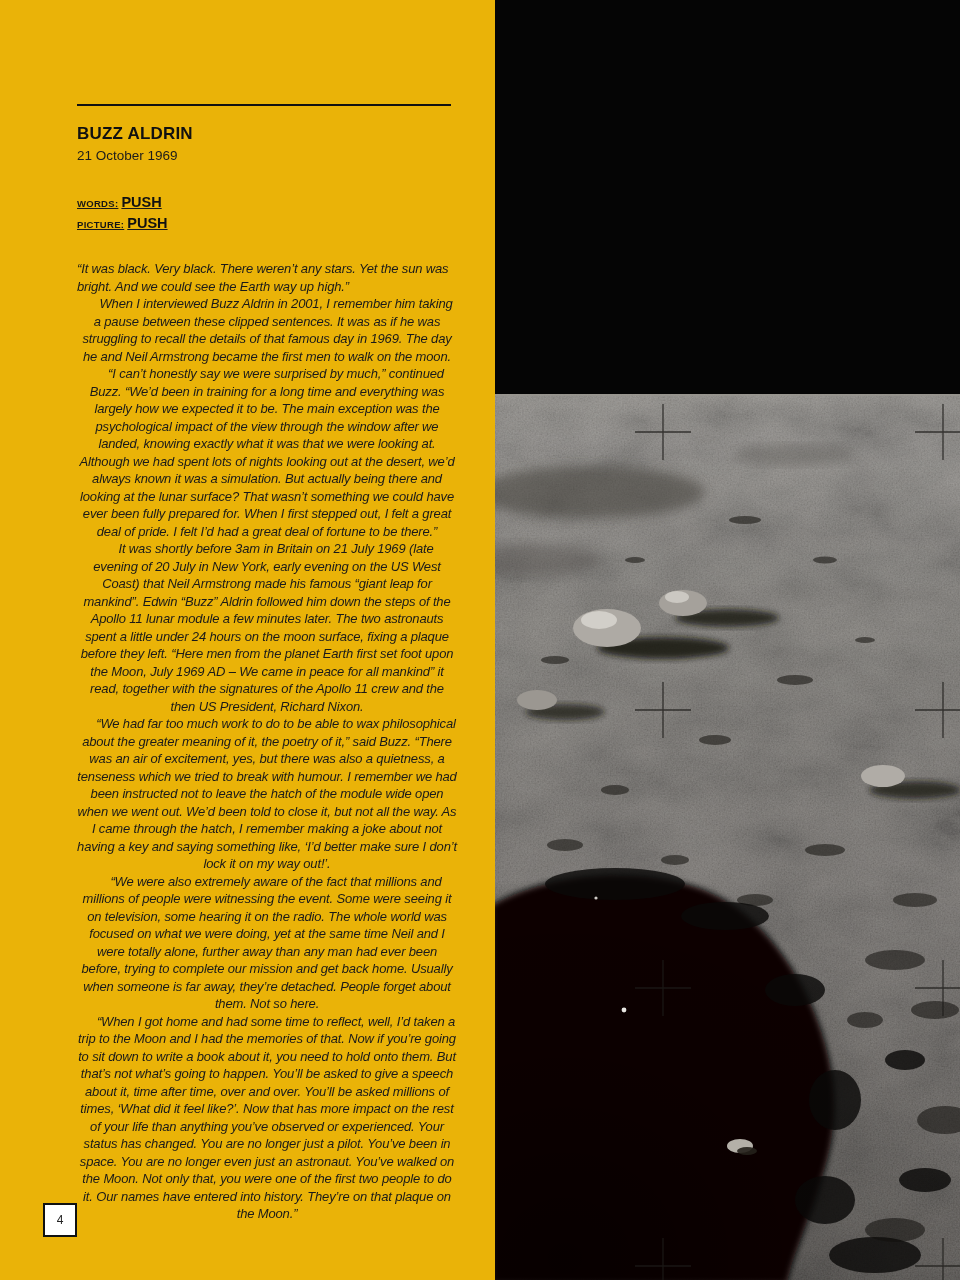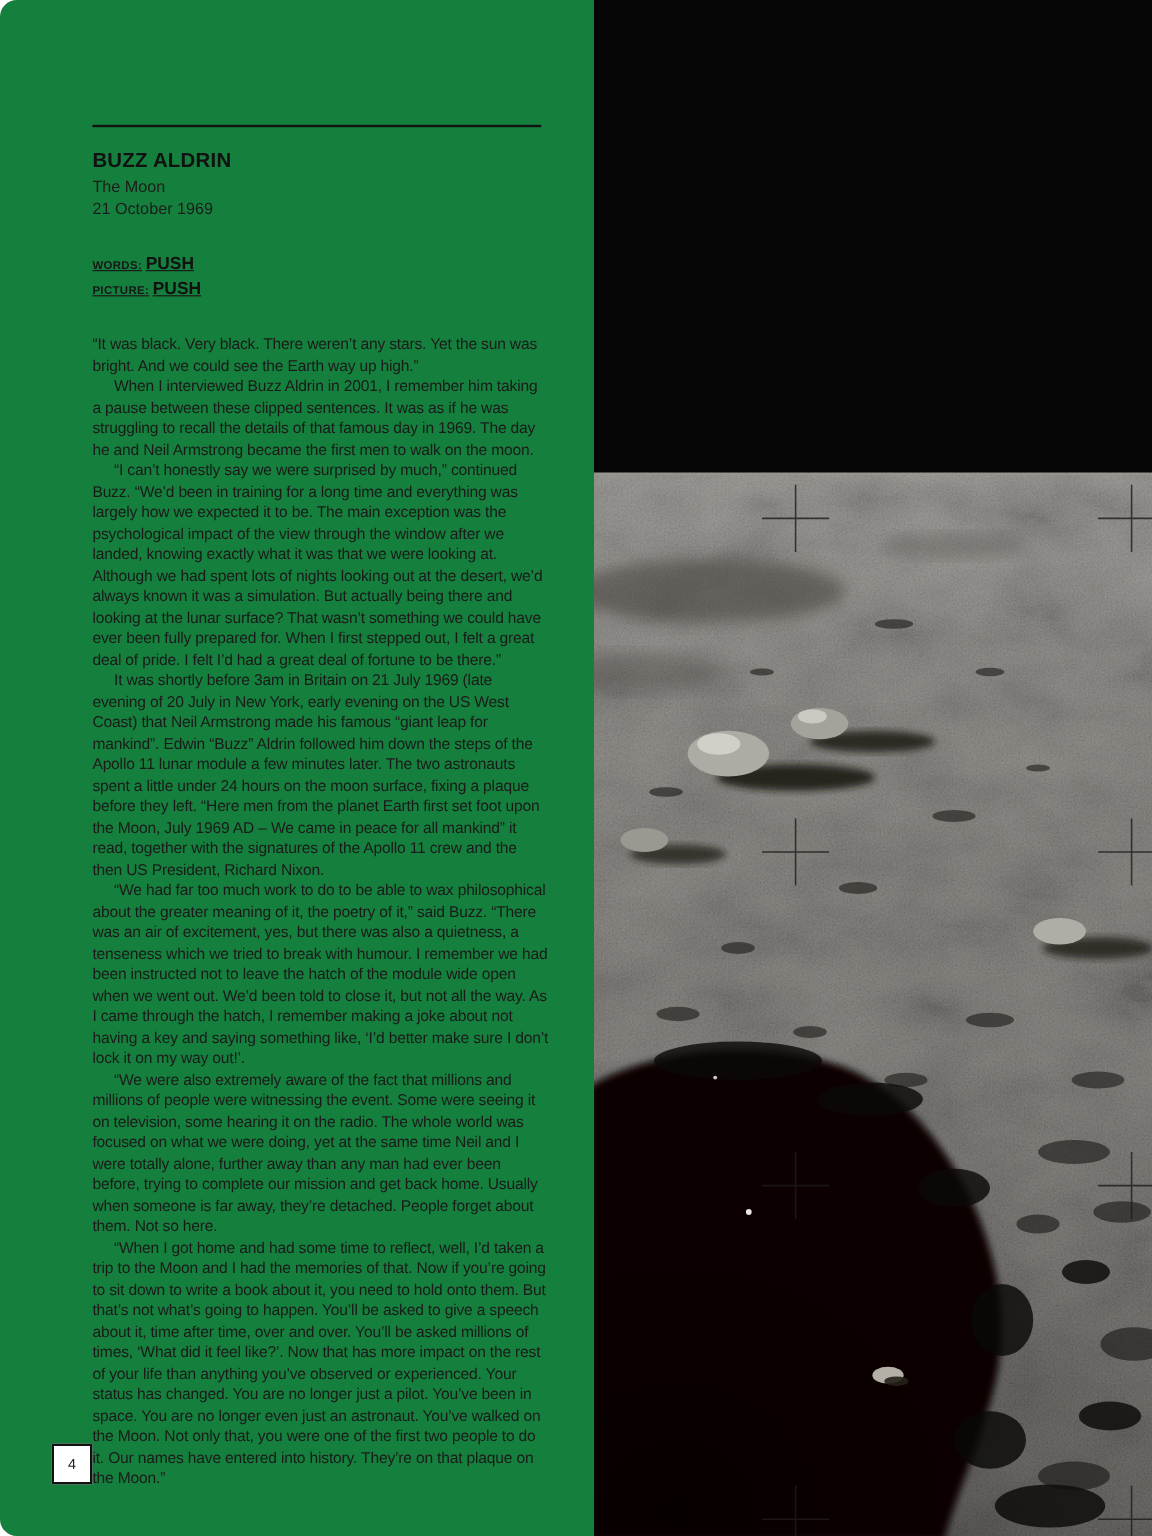--- a/index.html
+++ b/index.html
@@ -4,21 +4,21 @@
 <style>
   html,body{margin:0;padding:0;}
   body{
     width:960px;height:1280px;
     background:#ffffff;
     font-family:"Liberation Sans","DejaVu Sans",sans-serif;
     color:#191919;
     position:relative;
     overflow:hidden;
   }
-  .page{position:absolute;inset:0;background:#15803d;border-radius:14px;}
+  .page{position:absolute;inset:0;background:#eab308;}
 
   
   .article{
     position:absolute;left:77px;top:96px;width:380px;
   }
   .rule{
     height:2px;background:#111;width:374px;margin:8px 0 18px 0;
   }
   .title{
     font-size:17px;font-weight:bold;letter-spacing:0.2px;
@@ -29,26 +29,26 @@
   }
   .credits{margin-top:27px;}
   .credit-row{line-height:19px;white-space:nowrap;text-decoration:underline;}
   .credit-label{
     font-size:9.5px;font-weight:bold;letter-spacing:0.3px;color:#161616;
     text-transform:uppercase;
   }
   .credit-value{
     font-size:14.5px;font-weight:bold;color:#111;margin-left:3px;
   }
-  .body-copy{margin-top:26px;}
+  .body-copy{margin-top:26px;font-style:italic;}
   .body-copy p{
     margin:0;font-size:13px;line-height:17.5px;letter-spacing:-0.15px;
     color:#1a1a1a;text-align:left;
   }
-  .body-copy p.indent{text-indent:18px;}
+  .body-copy p.indent{text-indent:18px;text-align:center;}
 
   
   .folio{
     position:absolute;left:43px;top:1203px;width:34px;height:34px;
     border:2px solid #111;display:flex;align-items:center;justify-content:center;
     font-size:12px;color:#222;background:#fff;box-sizing:border-box;
   }
 
   
   .photo{
@@ -59,21 +59,20 @@
 </style>
 </head>
 <body>
 
 <div class="page">
 
   <div class="article">
     <div class="rule"></div>
 
     <h1 class="title">BUZZ ALDRIN</h1>
-    <p class="subtitle">The Moon</p>
     <p class="subtitle">21 October 1969</p>
 
     <div class="credits">
       <div class="credit-row">
         <span class="credit-label">words:</span><span class="credit-value">PUSH</span>
       </div>
       <div class="credit-row">
         <span class="credit-label">picture:</span><span class="credit-value">PUSH</span>
       </div>
     </div>

